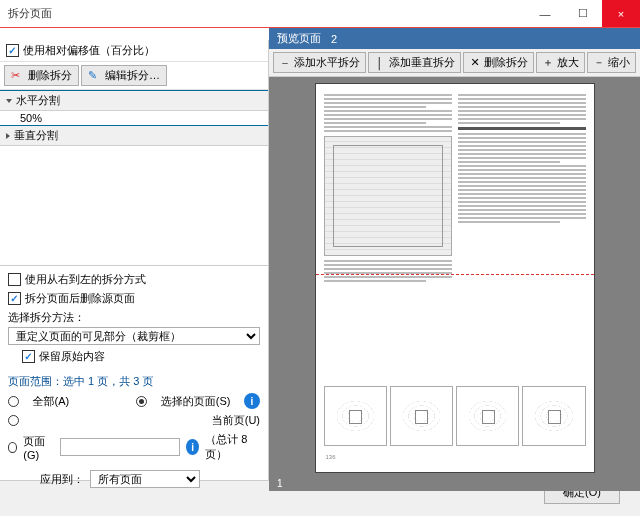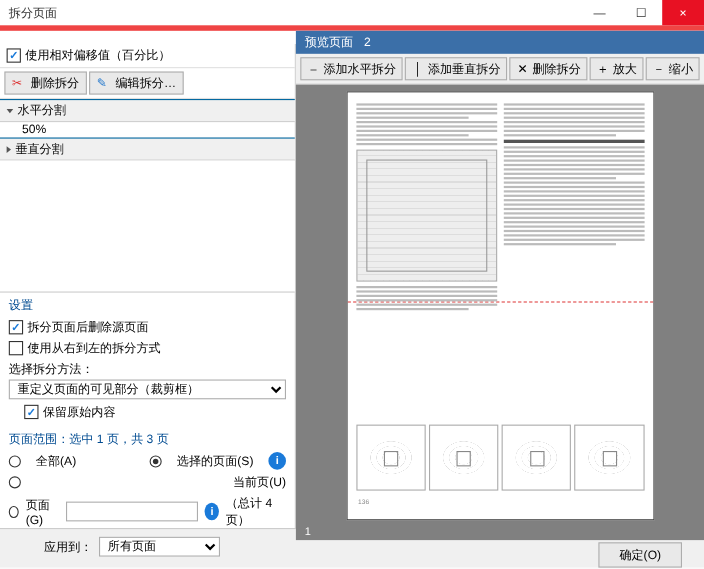--- a/index.html
+++ b/index.html
@@ -1,17 +1,17 @@
 <!DOCTYPE html>
 <html><head>
 <meta charset="utf-8">
 <style>
 * { box-sizing: border-box; margin: 0; padding: 0; font-family: "Microsoft YaHei", Tahoma, sans-serif; font-size: 11px; }
 body { background: #fff; width: 640px; height: 517px; overflow: hidden; }
-.titlebar { height: 28px; background: #fff; border-bottom: 5px solid #ef4444; display: flex; align-items: center; justify-content: space-between; }
+.titlebar { height: 28px; background: #fff; border-bottom: 1px solid #ef4444; display: flex; align-items: center; justify-content: space-between; }
 .titlebar .title { padding-left: 8px; color: #333; }
 .tb-btns { display: flex; height: 100%; }
 .tb-btn { width: 38px; height: 100%; display: flex; align-items: center; justify-content: center; color: #333; }
 .tb-btn.close { background: #e81123; color: #fff; }
 .main { display: flex; height: 452px; }
 .left { width: 300px; border-right: 1px solid #ccc; display: flex; flex-direction: column; margin-top: 12px; }
 .row { display: flex; align-items: center; padding: 3px 6px; gap: 4px; }
 .chk { width: 13px; height: 13px; border: 1px solid #333; display: inline-flex; align-items: center; justify-content: center; background: #fff; }
 .chk.checked::after { content: "✓"; color: #1a7ad9; font-size: 10px; font-weight: bold; }
 .tool-row { display: flex; gap: 2px; padding: 3px 4px; border-top: 1px solid #e0e0e0; border-bottom: 1px solid #e0e0e0; }
@@ -51,21 +51,21 @@
 .txtln { height: 2px; background: #bbb; margin-bottom: 2px; }
 .txtln.sh { width: 80%; }
 .bold-band { height: 3px; background: #555; margin: 3px 0; }
 .plan { margin-top: 4px; height: 120px; background: repeating-linear-gradient(0deg,#eee,#eee 5px,#ddd 5px,#ddd 6px), repeating-linear-gradient(90deg,transparent,transparent 5px,#ccc 5px,#ccc 6px); border: 1px solid #aaa; position: relative; }
 .plan::after { content: ""; position: absolute; inset: 8px; border: 1px solid #999; }
 .contours { display: flex; gap: 3px; margin-top: 6px; }
 .cnt { flex: 1; height: 60px; border: 1px solid #aaa; background: radial-gradient(ellipse 60% 50% at 50% 50%, transparent 20%, #ddd 21%, transparent 22%, transparent 35%, #ddd 36%, transparent 37%, transparent 50%, #ddd 51%, transparent 52%); position: relative; }
 .cnt::after { content: ""; position: absolute; top: 40%; left: 40%; width: 18%; height: 20%; border: 1px solid #888; }
 .red-dash { position: absolute; left: 0; right: 0; border-top: 1px dashed #d33; }
 .page-num { position: absolute; bottom: 2px; left: 8px; color: #fff; font-size: 10px; }
-.footer { height: 36px; border-top: 1px solid #ccc; display: flex; align-items: flex-end; justify-content: flex-end; gap: 28px; padding: 0 20px; background: #f0f0f0; }
+.footer { height: 36px; border-top: 1px solid #ccc; display: flex; align-items: flex-start; justify-content: flex-end; gap: 28px; padding: 0 20px; background: #f0f0f0; }
 .btn { border: 1px solid #adadad; background: #e9e9e9; padding: 3px 18px; cursor: pointer; }
 </style>
 </head>
 <body>
 
 <div class="titlebar">
   <span class="title">拆分页面</span>
   <div class="tb-btns">
     <div class="tb-btn">—</div>
     <div class="tb-btn">☐</div>
@@ -94,28 +94,27 @@
       <span>水平分割</span>
     </div>
     <div class="pcnt">50%</div>
     <div class="section-hdr">
       <span class="tri"></span>
       <span>垂直分割</span>
     </div>
     <div class="empty-box"></div>
 
     <div class="settings">
-      <div class="settings-title">设置</div>
+      <label>
+        <span class="chk"></span>
+        <span>使用从右到左的拆分方式</span>
+      </label>
       <label>
         <span class="chk checked"></span>
         <span>拆分页面后删除源页面</span>
-      </label>
-      <label>
-        <span class="chk"></span>
-        <span>使用从右到左的拆分方式</span>
       </label>
       <div style="padding-top:2px;">选择拆分方法：</div>
       <select class="full-sel">
         <option>重定义页面的可见部分（裁剪框）</option>
       </select>
       <label style="padding-left:14px;">
         <span class="chk checked"></span>
         <span>保留原始内容</span>
       </label>
     </div>
@@ -131,21 +130,21 @@
       </div>
       <div class="r-row">
         <span class="radio"></span>
         <span>当前页(U)</span>
       </div>
       <div class="r-row">
         <span class="radio"></span>
         <span>页面(G)</span>
         <input type="text" class="page-in" style="">
         <span class="info-ico">i</span>
-        <span>（总计 4 页）</span>
+        <span>（总计 8 页）</span>
       </div>
     </div>
     <div class="apply-row">
       <span>应用到：</span>
       <select class="apply-sel">
         <option>所有页面</option>
       </select>
     </div>
   </div>
 

